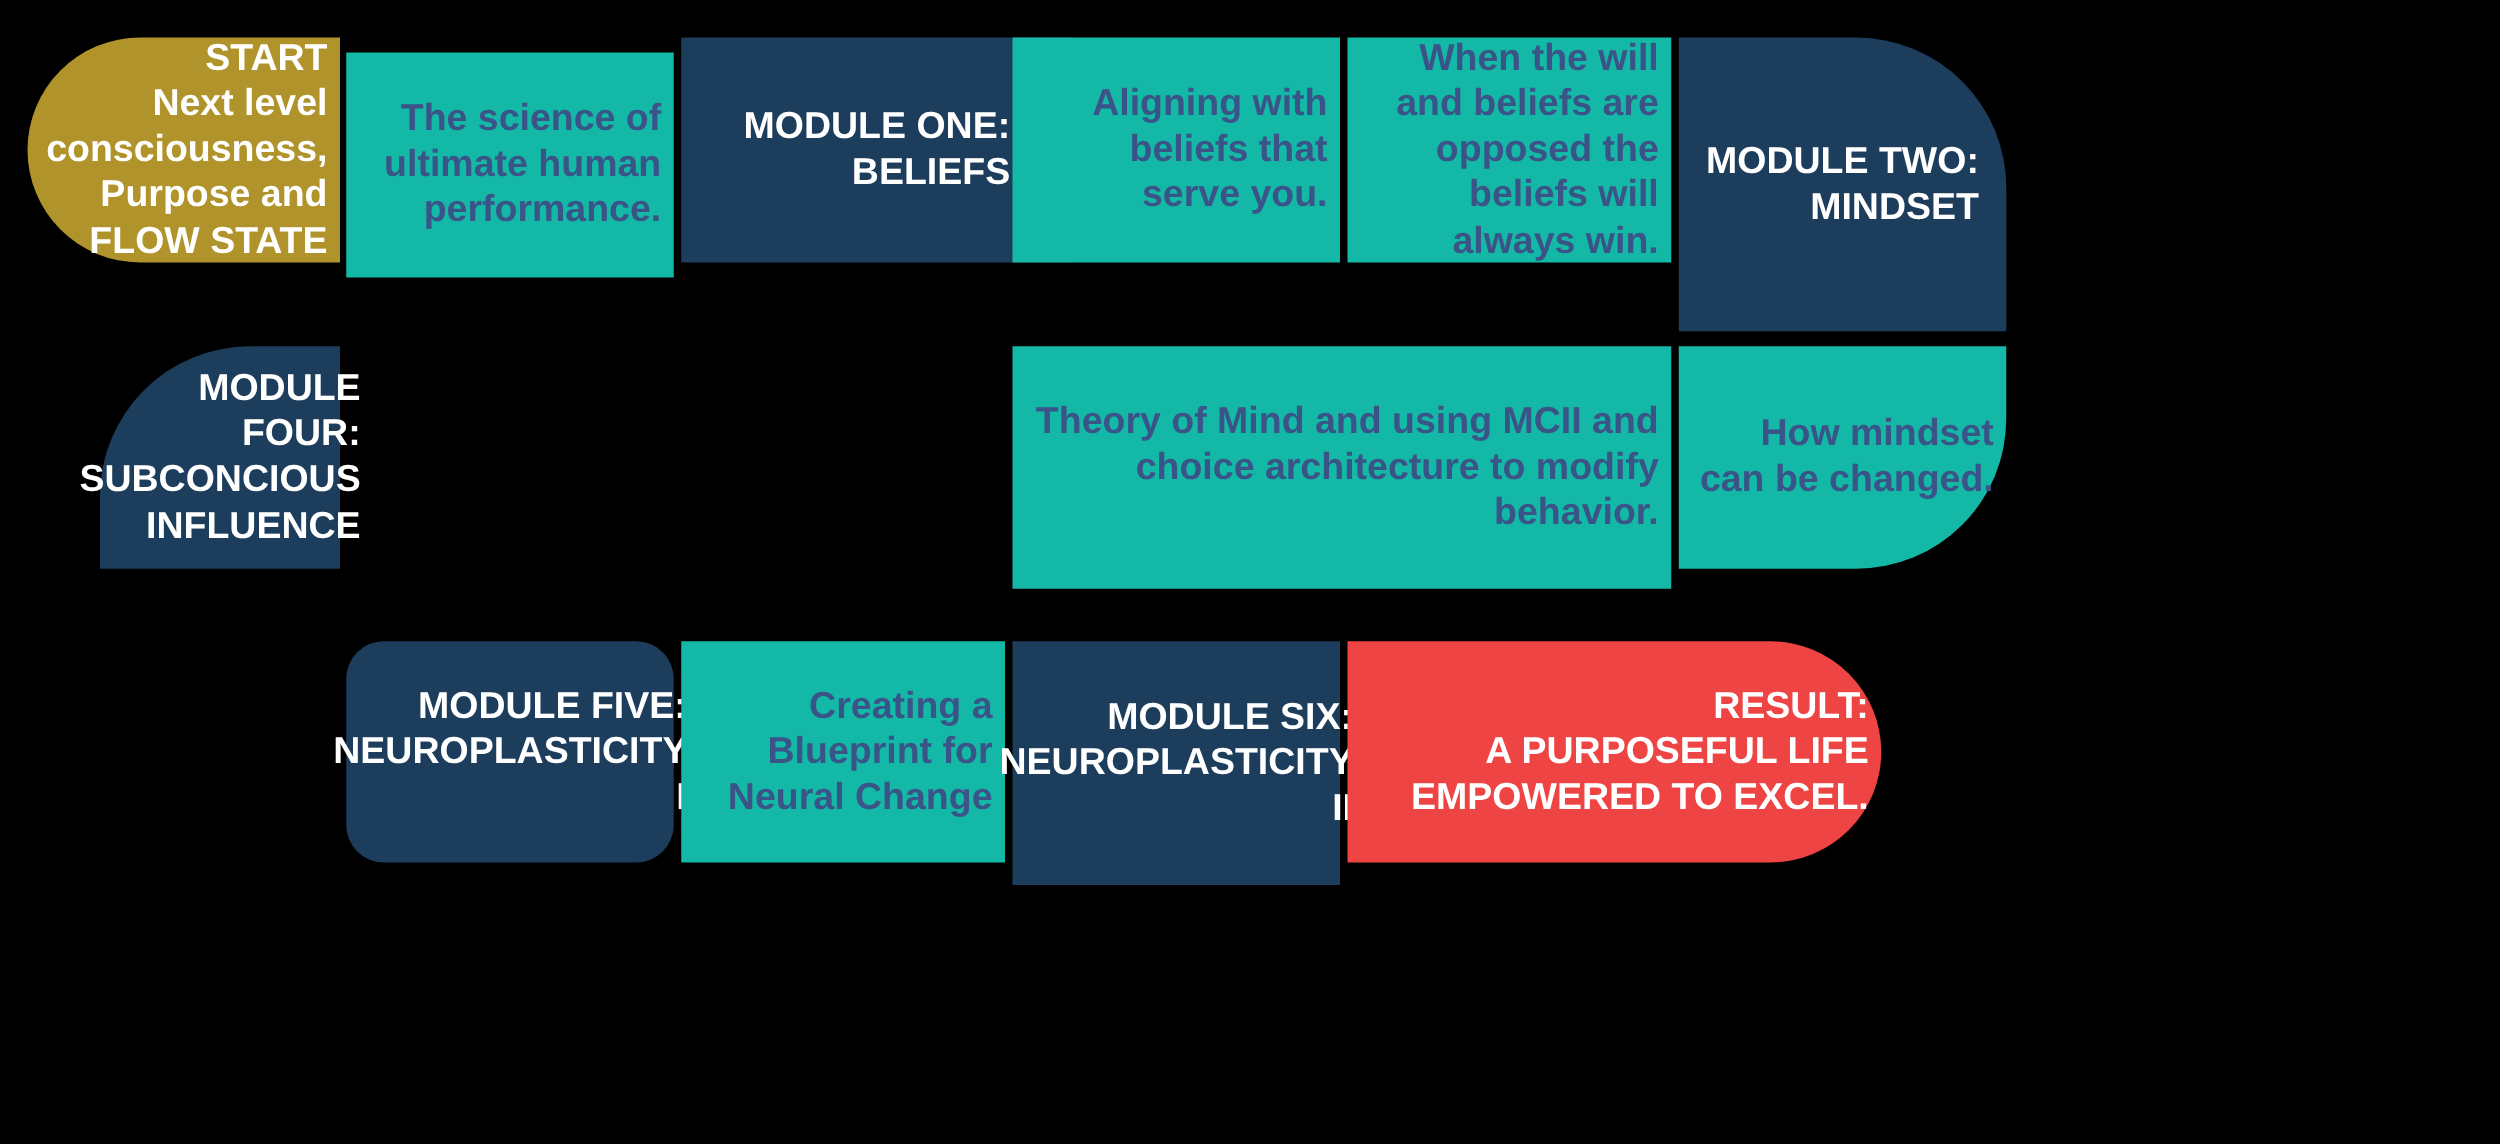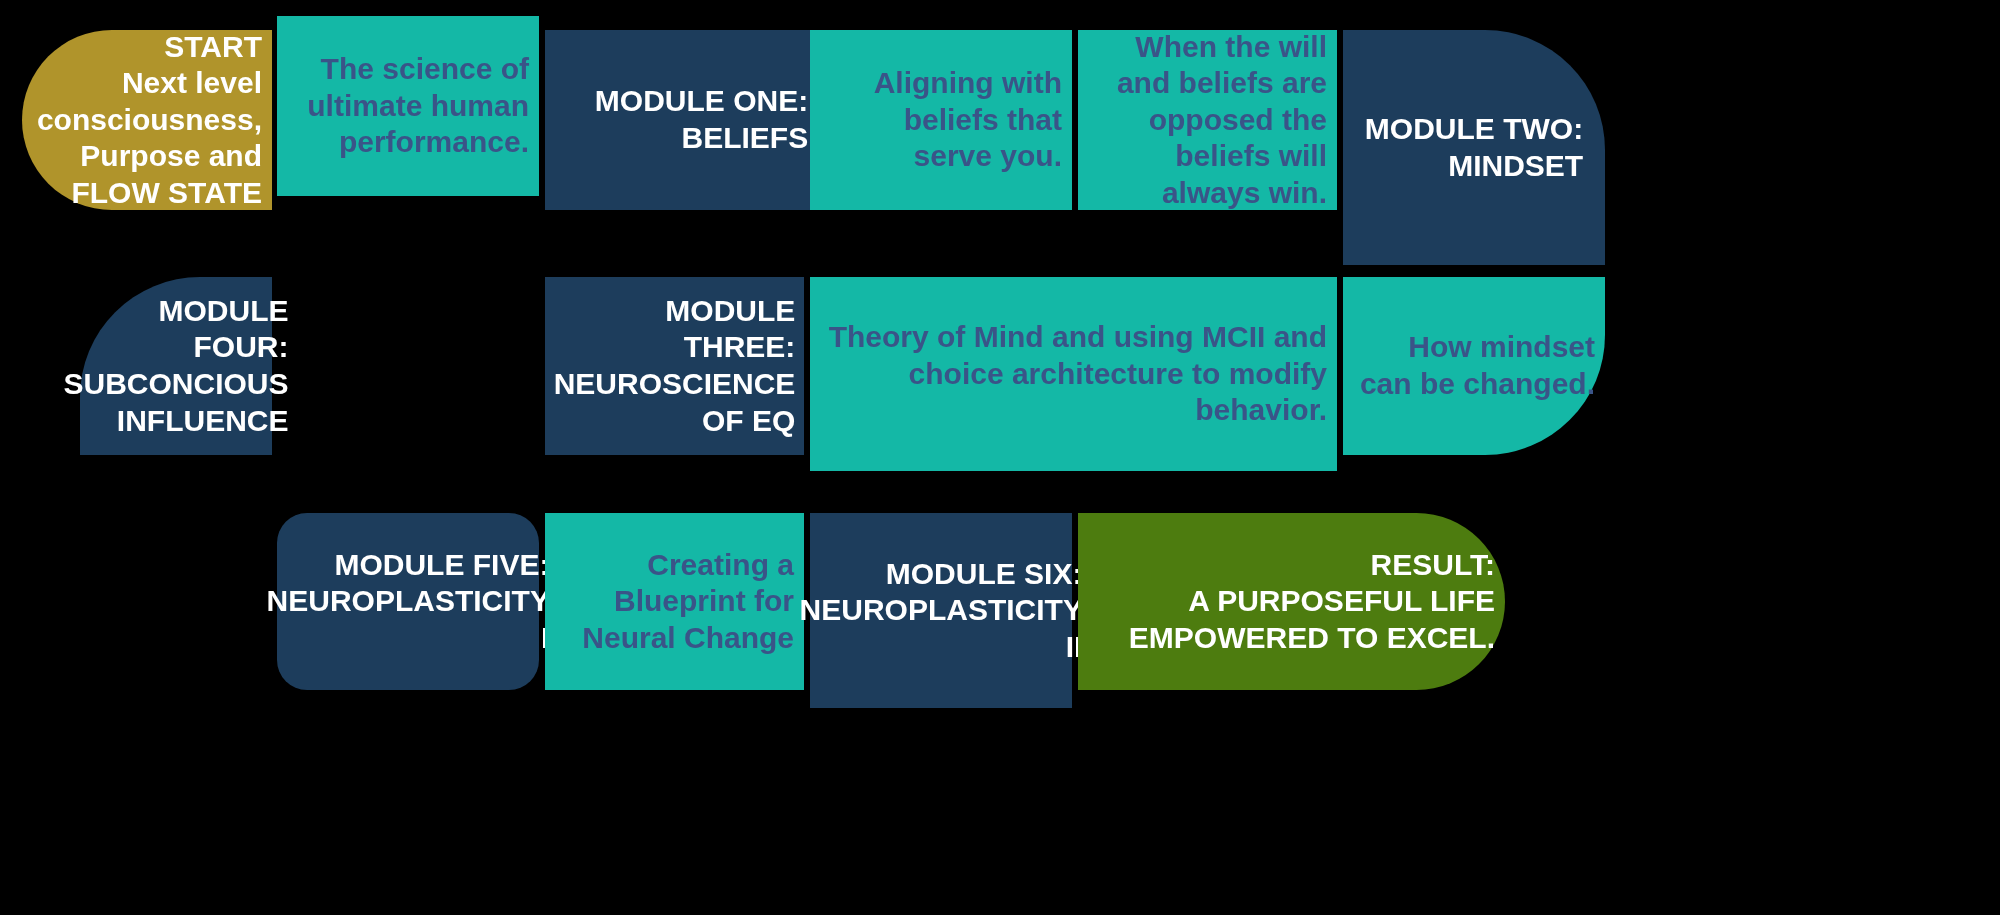--- a/index.html
+++ b/index.html
@@ -9,59 +9,57 @@
   #board{position:relative;width:2000px;height:915px;background:#000;}
 
   .cell{position:absolute;box-sizing:border-box;
         display:flex;align-items:center;justify-content:center;
         text-align:right;font-weight:bold;line-height:1.22;
         padding:6px 10px;}
 
   .light{background:#14b8a6;color:#3a5488;}
   .navy {background:#1d3d5c;color:#ffffff;}
   .gold {background:#b0942b;color:#ffffff;}
-  .green{background:#4d7c0f;color:#ffffff;}
+  .green{background:#ef4444;color:#ffffff;}
 
   .t30{font-size:30px;}
 
   
   .cap-l{border-top-left-radius:120px;border-bottom-left-radius:120px;}
   .cap-tr{border-top-right-radius:120px;}
   .cap-br{border-bottom-right-radius:120px;}
   .cap-r{border-top-right-radius:120px;border-bottom-right-radius:120px;}
   .cap-tl{border-top-left-radius:120px;}
 
   .line{white-space:pre-line;}
 </style>
 </head>
 <body>
 
 <div id="board">
 
   <div class="cell gold cap-l t30 line" style="left:22px;  top:30px;  width:250px; height:180px;">START
 Next level consciousness, Purpose and FLOW STATE</div>
 
-  <div class="cell light t30 line" style="left:277px; top:16px;  width:262px; height:180px;">The science of ultimate human performance.</div>
+  <div class="cell light t30 line" style="left:277px; top:42px;  width:262px; height:180px;">The science of ultimate human performance.</div>
 
   <div class="cell navy t30 line" style="left:545px; top:30px;  width:313px; height:180px;">MODULE ONE:
 BELIEFS</div>
 
   <div class="cell light t30 line" style="left:810px; top:30px;  width:262px; height:180px;">Aligning with beliefs that serve you.</div>
 
   <div class="cell light t30 line" style="left:1078px;top:30px;  width:259px; height:180px;">When the will and beliefs are opposed the beliefs will always win.</div>
 
   <div class="cell navy cap-tr t30 line" style="left:1343px;top:30px;  width:262px; height:235px;">MODULE TWO:
 MINDSET</div>
 
   <div class="cell navy cap-tl t30 line" style="left:80px;  top:277px; width:192px; height:178px;">MODULE FOUR:
 SUBCONCIOUS INFLUENCE</div>
 
 
-  <div class="cell navy t30 line" style="left:545px; top:277px; width:259px; height:178px;">MODULE THREE:
-NEUROSCIENCE OF EQ</div>
 
   <div class="cell light t30 line" style="left:810px; top:277px; width:527px; height:194px;">Theory of Mind and using MCII and choice architecture to modify behavior.</div>
 
   <div class="cell light cap-br t30 line" style="left:1343px;top:277px; width:262px; height:178px;">How mindset can be changed.</div>
 
 
   <div class="cell navy t30 line" style="left:277px; top:513px; width:262px; height:177px;border-radius:30px;">MODULE FIVE:
 NEUROPLASTICITY I</div>
 
   <div class="cell light t30 line" style="left:545px; top:513px; width:259px; height:177px;">Creating a Blueprint for Neural Change</div>

